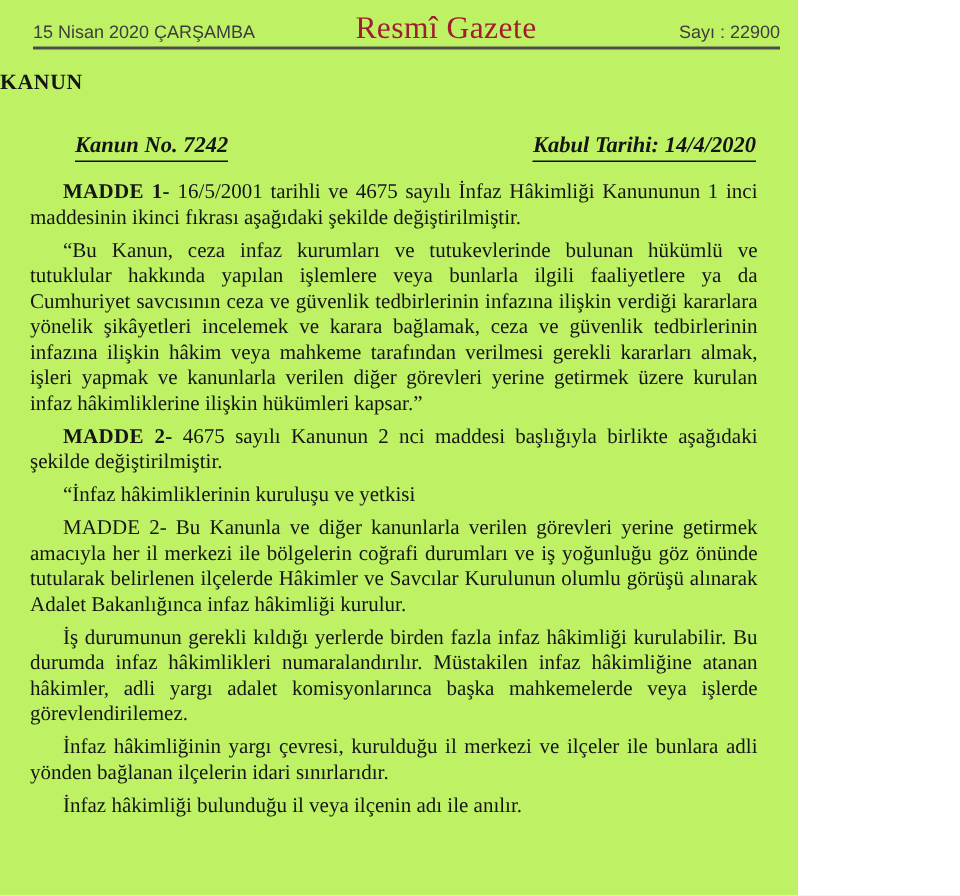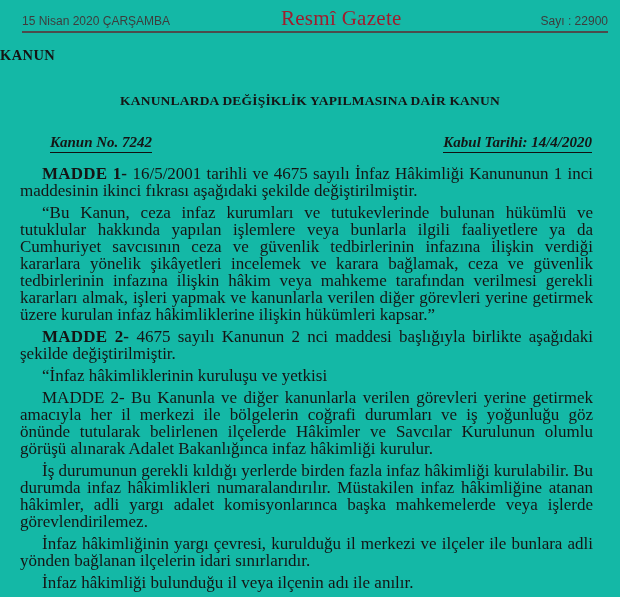--- a/index.html
+++ b/index.html
@@ -2,23 +2,23 @@
 <html><head>
 <meta charset="utf-8">
 <style>
   html, body {
     margin: 0;
     padding: 0;
     background: #ffffff;
   }
   .page {
     position: relative;
-    width: 620px;
+    width: 532px;
     height: 597px;
-    background: #14b8a6;
+    background: #bef264;
     overflow: hidden;
     font-family: "Liberation Serif", serif;
     color: #151515;
     box-sizing: border-box;
     padding-top: 6px;
   }
   
   .header {
     display: flex;
     align-items: baseline;
@@ -75,21 +75,21 @@
   }
   .law-meta .u {
     border-bottom: 1.6px solid #111;
     padding-bottom: 1px;
     white-space: nowrap;
   }
   
   .body {
     margin-top: 12px;
     padding: 0 27px 0 20px;
-    font-size: 17px;
+    font-size: 14px;
     line-height: 17px;
     text-align: justify;
   }
   .body .para {
     margin: 0 0 5px 0;
     text-indent: 22px;
   }
   .body .para b {
     letter-spacing: 0.2px;
   }
@@ -103,21 +103,20 @@
     <span class="date">15 Nisan 2020 ÇARŞAMBA</span>
     <span class="masthead" style="color: rgb(160, 29, 46);">Resmî Gazete</span>
     <span class="issue">Sayı : 22900</span>
   </div>
 
   <div class="rule"></div>
 
   <div class="section-heading">KANUN</div>
 
   <div class="law-title">
-    <div>KANUNLARDA DEĞİŞİKLİK YAPILMASINA DAİR KANUN</div>
   </div>
 
   <div class="law-meta">
     <span class="u">Kanun No. 7242</span>
     <span class="u">Kabul Tarihi: 14/4/2020</span>
   </div>
 
   <div class="body" id="law-body">
       <p class="para"><b>MADDE 1-</b> 16/5/2001 tarihli ve 4675 sayılı İnfaz Hâkimliği Kanununun 1 inci maddesinin ikinci fıkrası aşağıdaki şekilde değiştirilmiştir.</p>
       <p class="para">“Bu Kanun, ceza infaz kurumları ve tutukevlerinde bulunan hükümlü ve tutuklular hakkında yapılan işlemlere veya bunlarla ilgili faaliyetlere ya da Cumhuriyet savcısının ceza ve güvenlik tedbirlerinin infazına ilişkin verdiği kararlara yönelik şikâyetleri incelemek ve karara bağlamak, ceza ve güvenlik tedbirlerinin infazına ilişkin hâkim veya mahkeme tarafından verilmesi gerekli kararları almak, işleri yapmak ve kanunlarla verilen diğer görevleri yerine getirmek üzere kurulan infaz hâkimliklerine ilişkin hükümleri kapsar.”</p>

